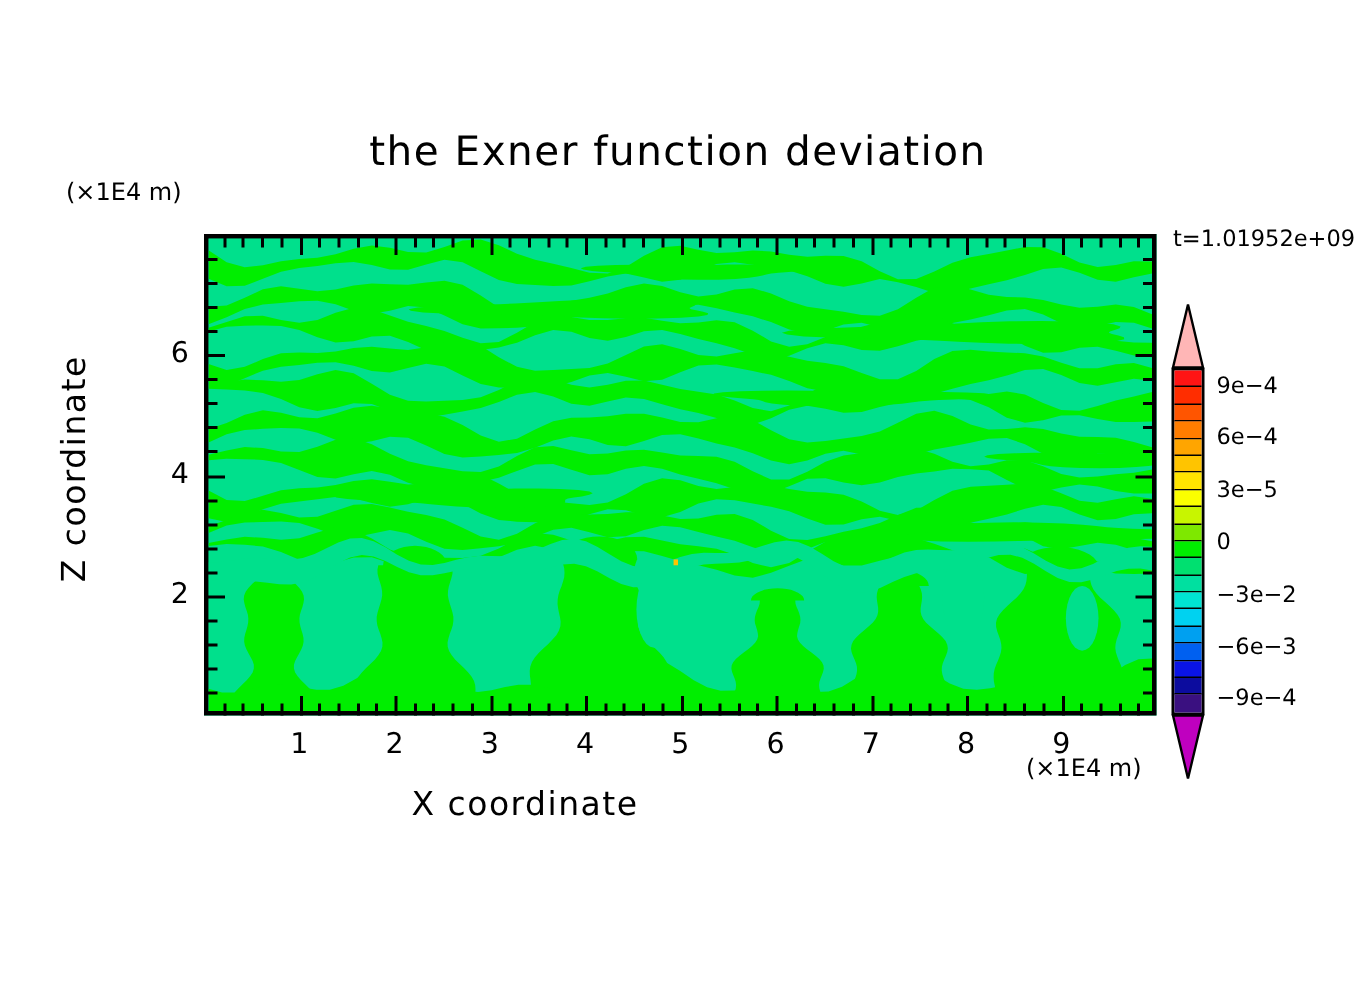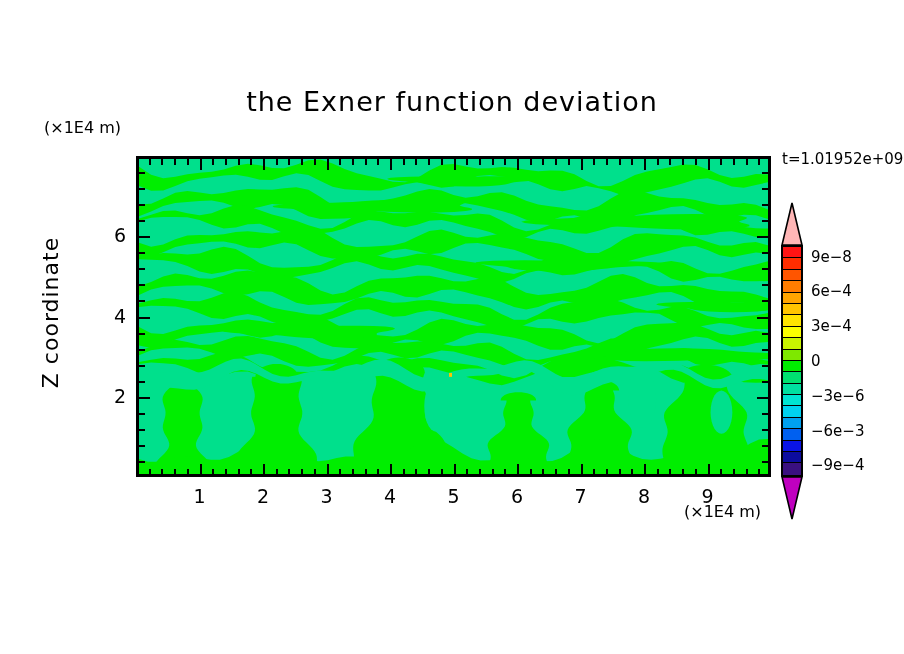--- a/index.html
+++ b/index.html
@@ -53,20 +53,21 @@
 </style>
 </head>
 <body>
 
 <div id="stage">
 
   <div class="txt" id="title">the Exner function deviation</div>
   <div class="txt" id="unit-top">(×1E4 m)</div>
   <div class="txt" id="unit-bot">(×1E4 m)</div>
   <div class="txt" id="tstamp">t=1.01952e+09</div>
+  <div class="txt" id="xtitle">X coordinate</div>
   <div class="txt" id="ytitle">Z coordinate</div>
 
   <div id="plot">
     <svg id="field" viewBox="0 0 635 321" preserveAspectRatio="none">
       <rect x="0" y="0" width="635" height="321" fill="#00e08c"></rect>
       <g id="gen-bright" fill="#00ee00">
           <polygon points="0.0,8.0 12.2,16.1 24.4,19.6 36.6,18.2 48.8,15.5 61.1,14.0 73.3,13.1 85.5,10.7 97.7,6.9 109.9,4.8 122.1,6.3 134.3,9.2 146.5,9.5 158.8,5.8 171.0,1.3 183.2,0.6 195.4,4.6 207.6,10.3 219.8,14.5 232.0,17.2 244.2,20.0 256.4,23.2 268.7,23.8 280.9,19.4 293.1,11.8 305.3,5.9 317.5,5.0 329.7,7.7 341.9,9.8 354.1,9.3 366.3,8.1 378.6,8.8 390.8,11.0 403.0,12.4 415.2,11.8 427.4,11.9 439.6,15.5 451.8,22.3 464.0,27.7 476.3,27.5 488.5,22.4 500.7,16.4 512.9,12.7 525.1,10.5 537.3,8.1 549.5,5.7 561.7,6.0 573.9,10.4 586.2,16.3 598.4,19.4 610.6,18.0 622.8,15.4 635.0,15.7 635.0,23.7 622.8,26.4 610.6,29.3 598.4,28.0 586.2,23.2 573.9,19.7 561.7,20.8 549.5,24.8 537.3,28.4 525.1,31.0 512.9,34.0 500.7,37.1 488.5,37.1 476.3,32.9 464.0,29.7 451.8,27.5 439.6,30.6 427.4,32.8 415.2,30.7 403.0,25.7 390.8,21.7 378.6,19.6 366.3,17.8 354.1,16.2 341.9,17.4 329.7,22.4 317.5,28.0 305.3,29.4 293.1,26.5 280.9,23.8 268.7,25.8 256.4,29.1 244.2,32.0 232.0,32.2 219.8,31.6 207.6,30.9 195.4,28.2 183.2,22.3 171.0,16.2 158.8,14.5 146.5,17.7 134.3,21.3 122.1,21.1 109.9,18.0 97.7,16.0 85.5,16.8 73.3,18.6 61.1,20.1 48.8,22.6 36.6,27.4 24.4,32.1 12.2,32.4 0.0,27.4"></polygon>
           <polygon points="0.0,46.3 12.2,45.6 24.4,40.2 36.6,34.5 48.8,32.5 61.1,34.2 73.3,35.8 85.5,34.7 97.7,32.0 109.9,30.6 122.1,31.1 134.3,31.4 146.5,29.9 158.8,28.7 171.0,31.4 183.2,38.7 195.4,46.8 207.6,50.7 219.8,49.2 232.0,45.3 244.2,42.3 256.4,40.3 268.7,37.3 280.9,33.1 293.1,30.6 305.3,32.2 317.5,36.6 329.7,39.4 341.9,38.0 354.1,34.7 366.3,33.8 378.6,37.3 390.8,42.6 403.0,46.4 415.2,48.1 427.4,49.8 439.6,52.0 451.8,52.4 464.0,48.1 476.3,40.2 488.5,33.3 500.7,31.6 512.9,34.6 525.1,38.2 537.3,39.8 549.5,40.1 561.7,41.8 573.9,44.9 586.2,47.0 598.4,46.3 610.6,44.9 622.8,46.5 635.0,51.5 635.0,61.2 622.8,57.3 610.6,56.8 598.4,59.4 586.2,60.9 573.9,57.6 561.7,51.6 549.5,47.9 537.3,48.9 525.1,52.2 512.9,55.0 500.7,57.4 488.5,60.9 476.3,64.2 464.0,64.1 451.8,60.3 439.6,57.2 427.4,58.5 415.2,62.7 403.0,64.7 390.8,61.9 378.6,56.8 366.3,52.9 354.1,50.2 341.9,47.4 329.7,45.0 317.5,45.9 305.3,50.5 293.1,54.7 280.9,54.5 268.7,51.0 256.4,49.1 244.2,51.7 232.0,56.5 219.8,59.6 207.6,60.6 195.4,61.0 183.2,61.1 171.0,58.3 158.8,52.3 146.5,46.8 134.3,45.9 122.1,49.0 109.9,51.1 97.7,49.0 85.5,44.7 73.3,42.3 61.1,42.7 48.8,43.8 36.6,44.9 24.4,47.9 12.2,53.5 0.0,58.3"></polygon>
           <polygon points="0.0,60.7 12.2,56.7 24.4,52.9 36.6,52.5 48.8,55.3 61.1,57.3 73.3,55.4 85.5,50.4 97.7,47.0 109.9,48.0 122.1,52.3 134.3,56.5 146.5,59.5 158.8,62.8 171.0,67.4 183.2,71.1 195.4,70.3 207.6,64.1 219.8,56.7 232.0,52.8 244.2,53.4 256.4,55.3 268.7,55.4 280.9,54.1 293.1,53.9 305.3,55.8 317.5,57.6 329.7,57.1 341.9,55.6 354.1,56.9 366.3,62.6 378.6,69.9 390.8,73.6 403.0,71.8 415.2,67.0 427.4,62.7 439.6,59.9 451.8,56.8 464.0,52.7 476.3,50.1 488.5,52.0 500.7,57.6 512.9,62.5 525.1,63.3 537.3,61.0 549.5,59.6 561.7,61.8 573.9,66.0 586.2,68.8 598.4,69.3 610.6,69.4 622.8,70.6 635.0,70.8 635.0,80.7 622.8,79.5 610.6,76.3 598.4,73.6 586.2,74.3 573.9,77.3 561.7,77.6 549.5,72.8 537.3,66.0 525.1,65.3 512.9,64.5 500.7,65.5 488.5,67.3 476.3,69.5 464.0,73.2 451.8,76.2 439.6,75.7 427.4,72.5 415.2,71.1 403.0,74.5 390.8,79.7 378.6,81.8 366.3,79.0 354.1,74.5 341.9,71.1 329.7,68.3 317.5,64.8 305.3,62.1 293.1,63.0 280.9,67.0 268.7,69.5 256.4,67.6 244.2,63.4 232.0,62.2 219.8,65.7 207.6,70.8 195.4,74.1 183.2,75.8 171.0,77.5 158.8,78.4 146.5,75.9 134.3,70.3 122.1,66.1 109.9,66.6 97.7,69.8 85.5,70.7 73.3,67.1 61.1,62.1 48.8,59.4 36.6,59.1 24.4,59.2 12.2,59.9 0.0,63.2"></polygon>
           <polygon points="0.0,85.3 12.2,89.3 24.4,87.2 36.6,81.9 48.8,78.0 61.1,77.4 73.3,77.8 85.5,76.7 97.7,74.4 109.9,73.5 122.1,74.8 134.3,75.8 146.5,73.9 158.8,70.1 171.0,68.7 183.2,72.9 195.4,80.6 207.6,87.2 219.8,89.8 232.0,89.4 244.2,88.7 256.4,87.9 268.7,84.9 280.9,79.1 293.1,73.4 305.3,71.9 317.5,75.1 329.7,79.2 341.9,80.2 354.1,77.9 366.3,75.9 378.6,77.0 390.8,80.3 403.0,83.0 415.2,84.5 427.4,86.8 439.6,91.3 451.8,95.7 464.0,95.7 476.3,90.0 488.5,81.9 500.7,76.5 512.9,75.6 525.1,76.8 537.3,77.5 549.5,77.9 561.7,80.1 573.9,84.4 586.2,88.1 598.4,88.1 610.6,85.5 622.8,84.6 635.0,87.9 635.0,96.6 622.8,95.3 610.6,97.7 598.4,100.1 586.2,98.1 573.9,92.7 561.7,88.7 549.5,89.4 537.3,93.0 525.1,96.3 512.9,98.8 500.7,102.1 488.5,105.5 476.3,105.8 464.0,102.2 451.8,98.1 439.6,98.0 427.4,101.6 415.2,104.0 403.0,101.8 390.8,96.8 378.6,92.6 366.3,90.1 354.1,87.7 341.9,85.6 329.7,86.2 317.5,90.8 305.3,95.9 293.1,97.0 280.9,93.9 268.7,91.4 256.4,93.1 244.2,97.5 232.0,100.8 219.8,101.5 207.6,101.5 195.4,101.3 183.2,98.8 171.0,93.0 158.8,86.9 146.5,85.1 134.3,88.0 122.1,91.0 109.9,90.1 97.7,86.4 85.5,84.0 73.3,84.4 61.1,85.9 48.8,87.2 36.6,89.8 24.4,94.9 12.2,100.0 0.0,100.6"></polygon>
@@ -284,23 +285,23 @@
         <div class="band" style="background: rgb(0, 160, 240); height: 5%;"></div>
         <div class="band" style="background: rgb(0, 96, 240); height: 5%;"></div>
         <div class="band" style="background: rgb(10, 20, 230); height: 5%;"></div>
         <div class="band" style="background: rgb(12, 12, 158); height: 5%;"></div>
         <div class="band" style="background: rgb(58, 16, 128); height: 5%;"></div>
       </div>
     <svg class="cap" id="cap-bot" viewBox="0 0 22 44" preserveAspectRatio="none">
       <polygon points="11,43 21,1 1,1" fill="#bf00bf" stroke="#000" stroke-width="1.6"></polygon>
     </svg>
     <div id="cbar-labels">
-        <div class="clab" style="top: 44.6px;">9e−8</div>
+        <div class="clab" style="top: 44.6px;">9e−4</div>
         <div class="clab" style="top: 79.4px;">6e−4</div>
-        <div class="clab" style="top: 114.2px;">3e−4</div>
+        <div class="clab" style="top: 114.2px;">3e−5</div>
         <div class="clab" style="top: 149px;">0</div>
-        <div class="clab" style="top: 183.8px;">−3e−6</div>
+        <div class="clab" style="top: 183.8px;">−3e−2</div>
         <div class="clab" style="top: 218.6px;">−6e−3</div>
         <div class="clab" style="top: 253.4px;">−9e−4</div>
       </div>
   </div>
 
 </div>
 
 </body></html>

